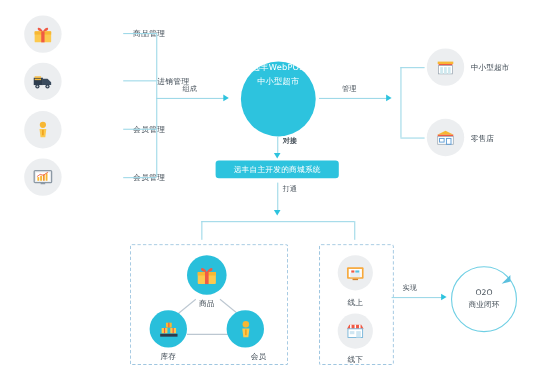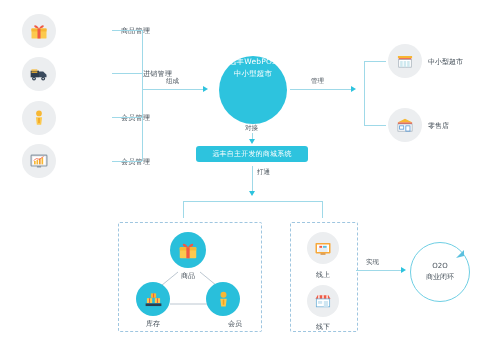--- a/index.html
+++ b/index.html
@@ -240,21 +240,21 @@
         <rect x="3.5" y="10.8" width="17" height="8.6" fill="#ffffff" stroke="#9aa6b1" stroke-width="0.8"></rect>
         <rect x="5.5" y="13" width="5" height="4" fill="none" stroke="#5b9bd5" stroke-width="1"></rect>
         <rect x="13" y="13" width="5" height="6.4" fill="none" stroke="#5b9bd5" stroke-width="1"></rect>
       </svg>
     </div>
   </div>
   <div class="abs tgt-label" style="left:428px;top:121px;">零售店</div>
 
   <div class="abs ln-v" style="left:252px;top:124px;height:16px;"></div>
   <div class="abs arrow-d" style="left:248.5px;top:139px;"></div>
-  <div class="abs edge-label" style="left:244px;top:124px;">对接</div>
+  <div class="abs edge-label" style="left:256px;top:124px;font-weight:bold;">对接</div>
 
   <div class="abs mall-node" style="left:196px;top:146px;">
     <span>远丰自主开发的商城系统</span>
   </div>
 
   <div class="abs ln-v" style="left:252px;top:166px;height:26px;"></div>
   <div class="abs arrow-d" style="left:248.5px;top:191px;"></div>
   <div class="abs edge-label" style="left:256px;top:168px;">打通</div>
 
   <div class="abs ln-h" style="left:183px;top:201px;width:139px;"></div>

